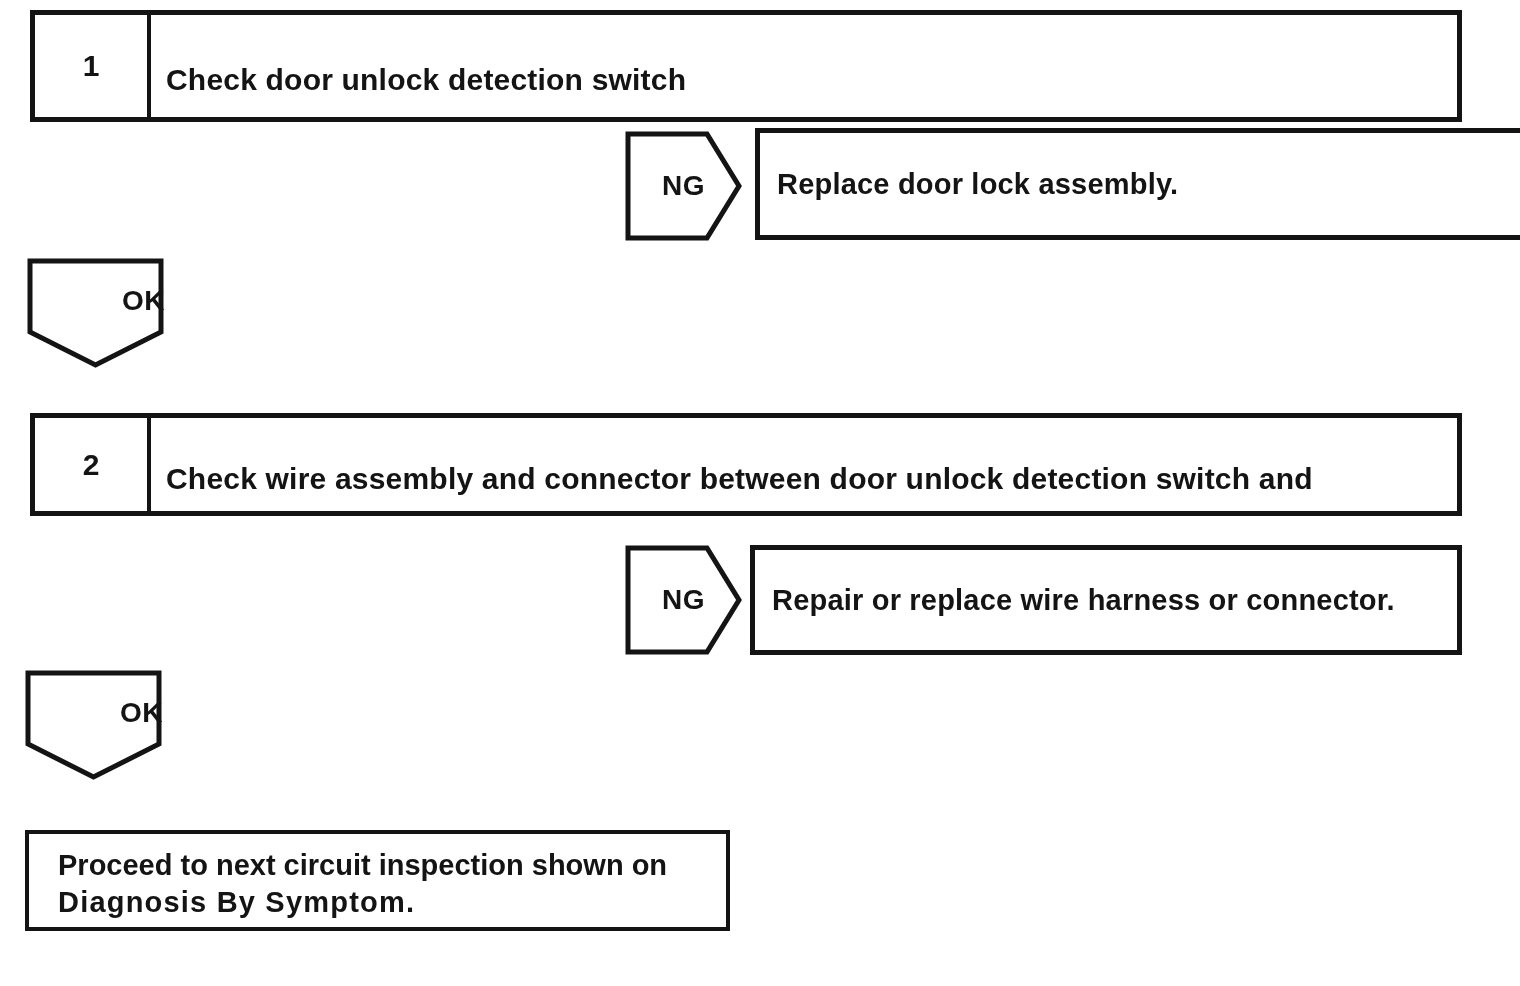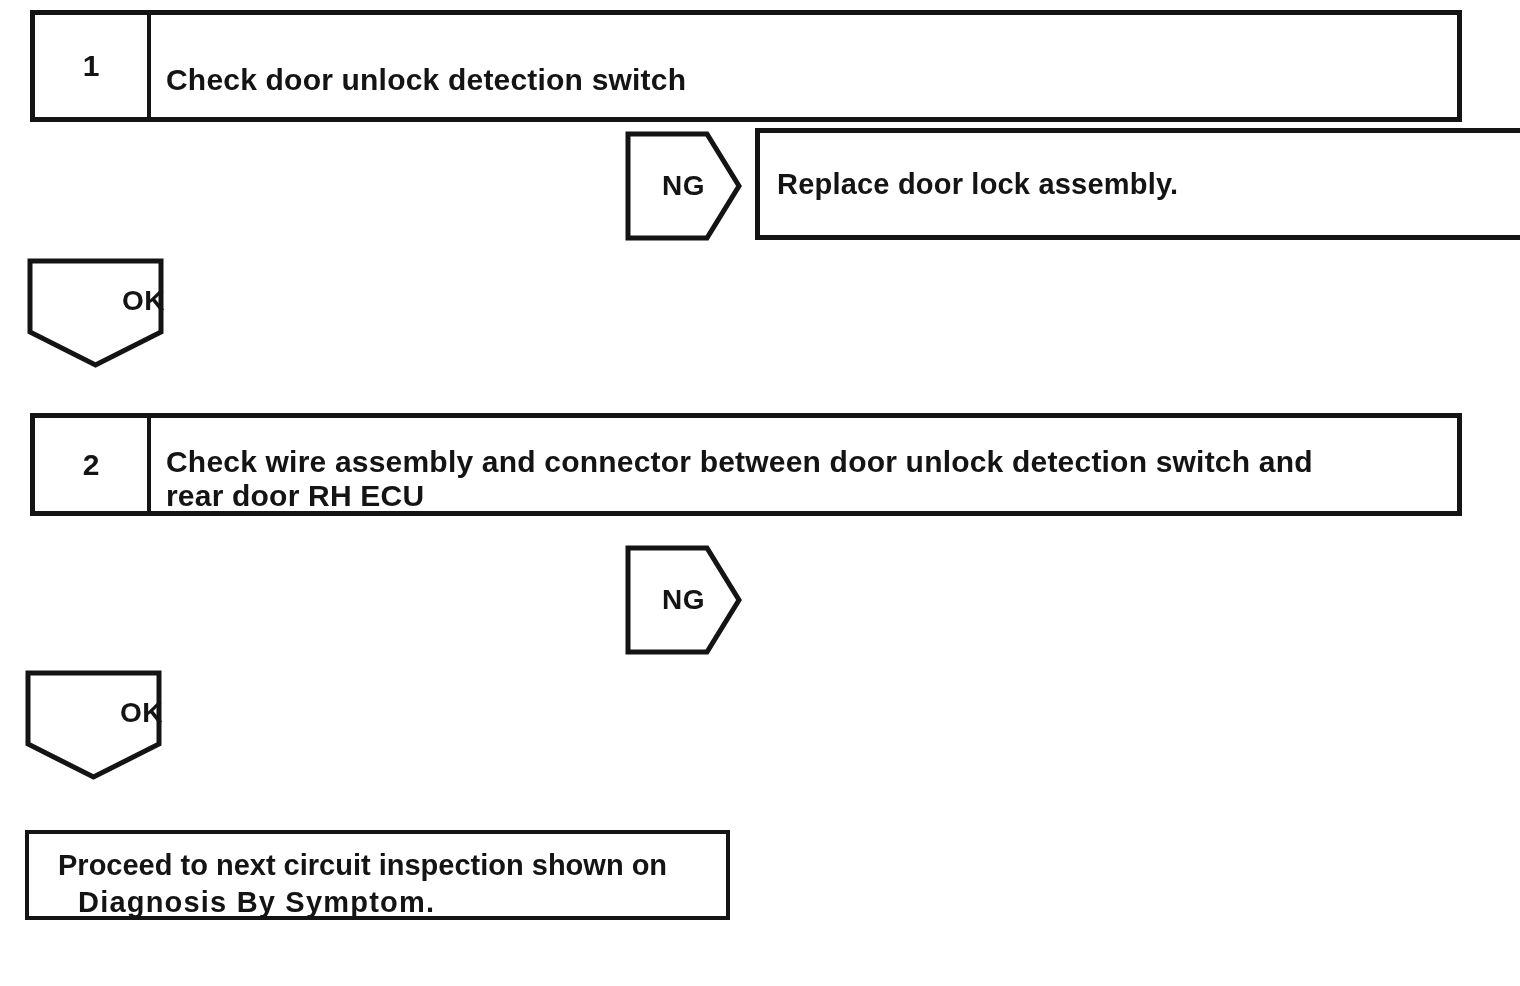--- a/index.html
+++ b/index.html
@@ -86,21 +86,20 @@
     position: absolute;
     box-sizing: border-box;
     border: 4px solid #141414;
     background: #ffffff;
     padding: 13px 18px 0 29px;
     font-size: 29px;
     line-height: 37px;
   }
   .terminal-line-2 {
     letter-spacing: 1.2px;
-    margin-left: 20px;
   }
 </style>
 </head>
 <body>
 
 <div class="canvas">
 
   <div class="proc-box" style="left:30px; top:10px; width:1432px; height:112px;">
     <div class="num-cell">1</div>
     <div class="title-cell">
@@ -123,37 +122,39 @@
     <svg width="137" height="110" viewBox="0 0 137 110">
       <polygon points="3,3 134,3 134,74 68.5,107 3,74" fill="#ffffff" stroke="#141414" stroke-width="5" stroke-linejoin="miter"></polygon>
     </svg>
     <span class="shape-label ok-label-pos">OK</span>
   </div>
 
   <div class="proc-box" style="left:30px; top:413px; width:1432px; height:103px;">
     <div class="num-cell">2</div>
     <div class="title-cell">
       <div>Check wire assembly and connector between door unlock detection switch and</div>
-      <div>rear door RH ECU</div>
     </div>
   </div>
 
   <div class="shape" style="left:625px; top:545px; width:117px; height:110px;">
     <svg width="117" height="110" viewBox="0 0 117 110">
       <polygon points="3,3 82,3 114,55 82,107 3,107" fill="#ffffff" stroke="#141414" stroke-width="5" stroke-linejoin="miter"></polygon>
     </svg>
     <span class="shape-label ng-label-pos">NG</span>
   </div>
 
+  <div class="result-box" style="left:750px; top:545px; width:712px; height:110px;">
+    <span>Repair or replace wire harness or connector.</span>
+  </div>
 
   <div class="shape" style="left:25px; top:670px; width:137px; height:110px;">
     <svg width="137" height="110" viewBox="0 0 137 110">
       <polygon points="3,3 134,3 134,74 68.5,107 3,74" fill="#ffffff" stroke="#141414" stroke-width="5" stroke-linejoin="miter"></polygon>
     </svg>
     <span class="shape-label ok-label-pos">OK</span>
   </div>
 
-  <div class="terminal-box" style="left:25px; top:830px; width:705px; height:90px;">
+  <div class="terminal-box" style="left:25px; top:830px; width:705px; height:101px;">
     <div>Proceed to next circuit inspection shown on</div>
     <div class="terminal-line-2">Diagnosis By Symptom.</div>
   </div>
 
 </div>
 
 </body></html>

